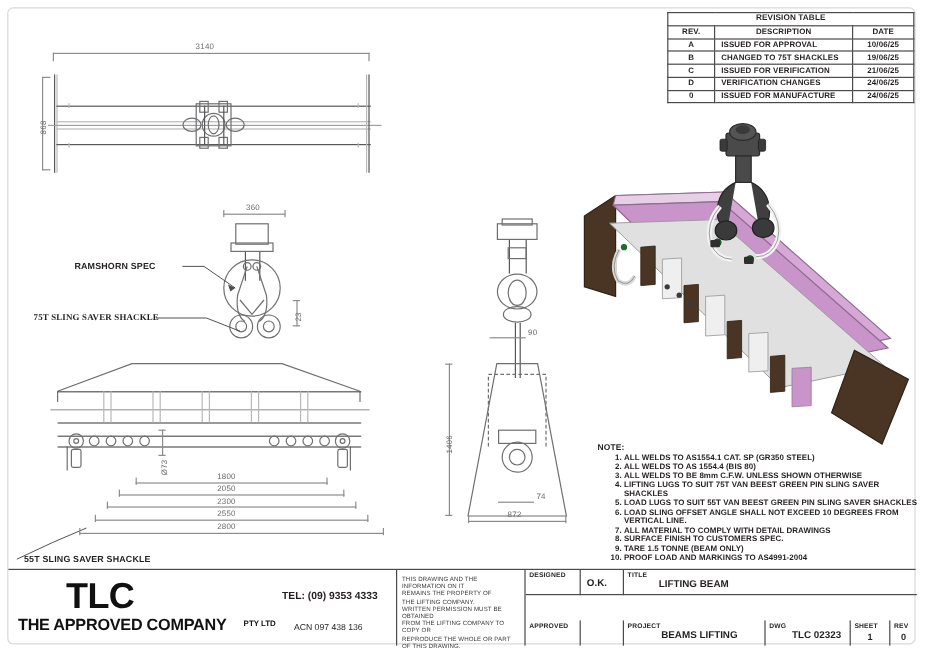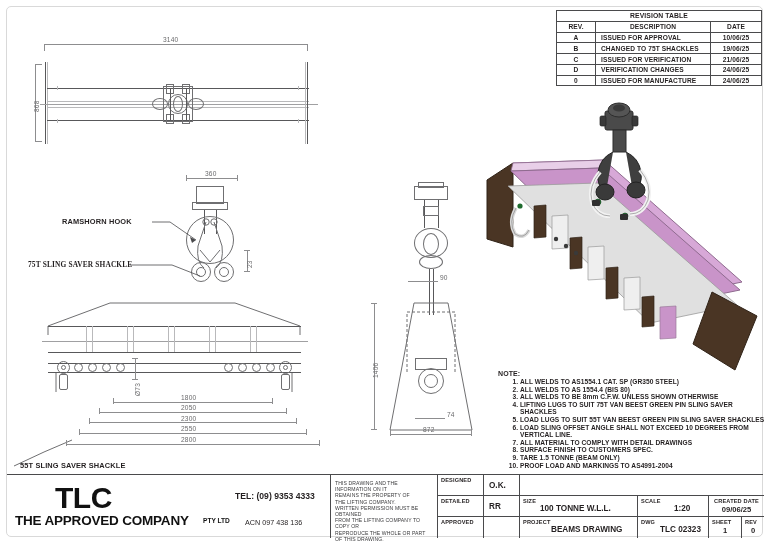--- a/index.html
+++ b/index.html
@@ -157,21 +157,21 @@
     <div class="dimtxt v" style="left:246px;top:268px;">23</div>
 
     <svg width="771" height="545">
       <g fill="none" stroke="#4a4a4c" stroke-width=".8">
         <path d="M152 222 L170 222 L196 240"></path>
         <path d="M130 265 L172 265 L200 276"></path>
         <path d="M14 466 L44 452 L72 440"></path>
       </g>
       <polygon points="196,240 190,237 192,243" fill="#4a4a4c"></polygon>
     </svg>
-    <div class="calltxt" style="left:62px;top:217px;">RAMSHORN HOOK</div>
+    <div class="calltxt" style="left:62px;top:217px;">RAMSHORN SPEC</div>
     <div class="calltxt" style="left:28px;top:260px;font-family:Liberation Serif, serif;">75T SLING SAVER SHACKLE</div>
   </div>
 
   <div>
 
     <svg width="771" height="545">
       <g fill="none" stroke="#6f6f71" stroke-width="1">
         <path d="M48 326 L110 303 L235 303 L300 326"></path>
         <path d="M48 326 L48 335"></path>
         <path d="M300 326 L300 335"></path>
@@ -410,53 +410,37 @@
 
     <div id="grid">
 
       <div class="grow" style="top:0;">
         <div class="cell" style="left:0;width:46px;">
           <span class="lab">DESIGNED</span>
         </div>
         <div class="cell" style="left:46px;width:36px;">
           <span class="val" style="left:5px;top:6px;">O.K.</span>
         </div>
+        <div class="cell nb" style="left:82px;width:244px;">
+          <span class="lab">TITLE</span>
+          <span class="val" style="left:29px;top:7px;">LIFTING BEAM</span>
+        </div>
       </div>
 
-      <div class="grow" style="top:21px;">
-        <div class="cell" style="left:0;width:46px;">
-          <span class="lab">DETAILED</span>
-        </div>
-        <div class="cell" style="left:46px;width:36px;">
-          <span class="val" style="left:5px;top:6px;">RR</span>
-        </div>
-        <div class="cell" style="left:82px;width:118px;">
-          <span class="lab">SIZE</span>
-          <span class="val" style="left:20px;top:8px;">100 TONNE W.L.L.</span>
-        </div>
-        <div class="cell" style="left:200px;width:71px;">
-          <span class="lab">SCALE</span>
-          <span class="val" style="left:36px;top:8px;">1:20</span>
-        </div>
-        <div class="cell nb" style="left:271px;width:55px;">
-          <span class="lab ctr" style="left:0;">CREATED DATE</span>
-          <span class="val ctr" style="top:9px;font-size:7.6px;">09/06/25</span>
-        </div>
-      </div>
 
       <div class="grow last" style="top:42px;">
         <div class="cell" style="left:0;width:46px;">
           <span class="lab">APPROVED</span>
         </div>
         <div class="cell" style="left:46px;width:36px;">
           <span class="val" style="left:5px;top:6px;"></span>
         </div>
         <div class="cell" style="left:82px;width:118px;">
           <span class="lab">PROJECT</span>
-          <span class="val" style="left:31px;top:8px;">BEAMS DRAWING</span>
+          <span class="val" style="left:31px;top:8px;">BEAMS LIFTING</span>
         </div>
         <div class="cell" style="left:200px;width:71px;">
           <span class="lab">DWG</span>
           <span class="val" style="left:22px;top:8px;text-align:center;">TLC 02323</span>
         </div>
         <div class="cell" style="left:271px;width:33px;">
           <span class="lab">SHEET</span>
           <span class="val ctr" style="top:9px;font-size:7.6px;">1</span>
         </div>
         <div class="cell nb" style="left:304px;width:22px;">

